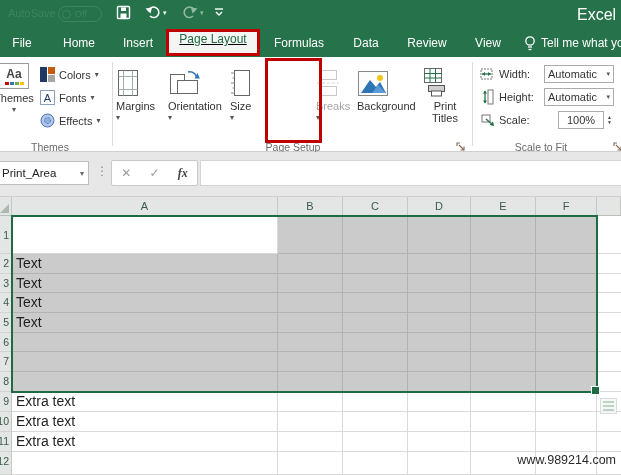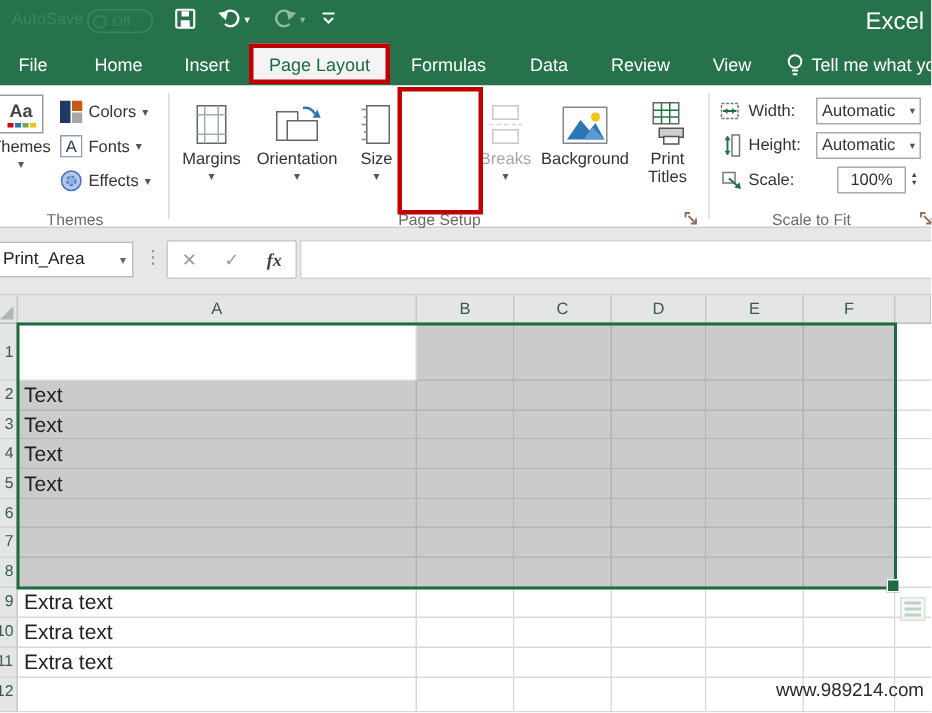--- a/index.html
+++ b/index.html
@@ -14,29 +14,29 @@
   .as-off{margin-left:4px;}
   .qat{position:absolute;top:5px;display:flex;align-items:center;}
   .doc-title{position:absolute;left:577px;top:6px;font-size:16px;color:#fff;white-space:nowrap;}
   .qcaret{font-size:7px;color:#fff;margin-left:2px;}
   .dim{opacity:.5;}
   
   #tabrow{position:absolute;left:0;top:28px;width:621px;height:29px;background:#26724A;}
   .tab{position:absolute;top:0;height:29px;display:flex;align-items:center;font-size:12px;color:#fff;
        transform:translateX(-50%);white-space:nowrap;}
   .tab-active-box{position:absolute;left:166px;top:1px;width:94px;height:27px;border:3px solid #C00000;
-       background:#f4f4f4;display:flex;align-items:center;justify-content:center;z-index:40;box-sizing:border-box;}
+       background:#f4f4f4;display:flex;align-items:flex-start;justify-content:center;z-index:40;box-sizing:border-box;text-decoration:underline;}
   .tab-active-box span{font-size:12px;color:#1e6b41;}
   .tellme{position:absolute;left:524px;top:0;height:29px;display:flex;align-items:center;font-size:12px;color:#fff;white-space:nowrap;}
   .tellme svg{margin-right:5px;}
   
   #ribbon{position:absolute;left:0;top:57px;width:621px;height:95px;background:#fff;border-bottom:1px solid #cfcfcf;box-sizing:border-box;}
   .vsep{position:absolute;top:5px;width:1px;height:84px;background:#dcdcdc;}
   .grouplabel{position:absolute;top:84px;font-size:10.5px;color:#6a6a6a;transform:translateX(-50%);white-space:nowrap;}
-  .rbtn{position:absolute;top:4px;height:84px;display:flex;flex-direction:column;align-items:center;font-size:11px;color:#333;}
+  .rbtn{position:absolute;top:4px;height:84px;display:flex;flex-direction:column;align-items:flex-start;font-size:11px;color:#333;}
   .ric{height:36px;display:flex;align-items:flex-end;justify-content:center;}
   .rlb{margin-top:3px;text-align:center;line-height:12px;}
   .rcar{font-size:8px;color:#555;margin-top:1px;}
   .rcarin{font-size:8px;color:#555;margin-left:2px;}
   .disabled{color:#a6a6a6;}
   .disabled svg{opacity:.4;}
   
   .themes-big{position:absolute;left:-10px;top:6px;width:48px;display:flex;flex-direction:column;align-items:center;font-size:11px;color:#333;}
   .aa-box{width:28px;height:24px;border:1px solid #999;background:#fff;display:flex;flex-direction:column;align-items:center;justify-content:center;font-size:12px;color:#444;font-weight:bold;}
   .aa-dots{display:flex;gap:1px;margin-top:1px;}

